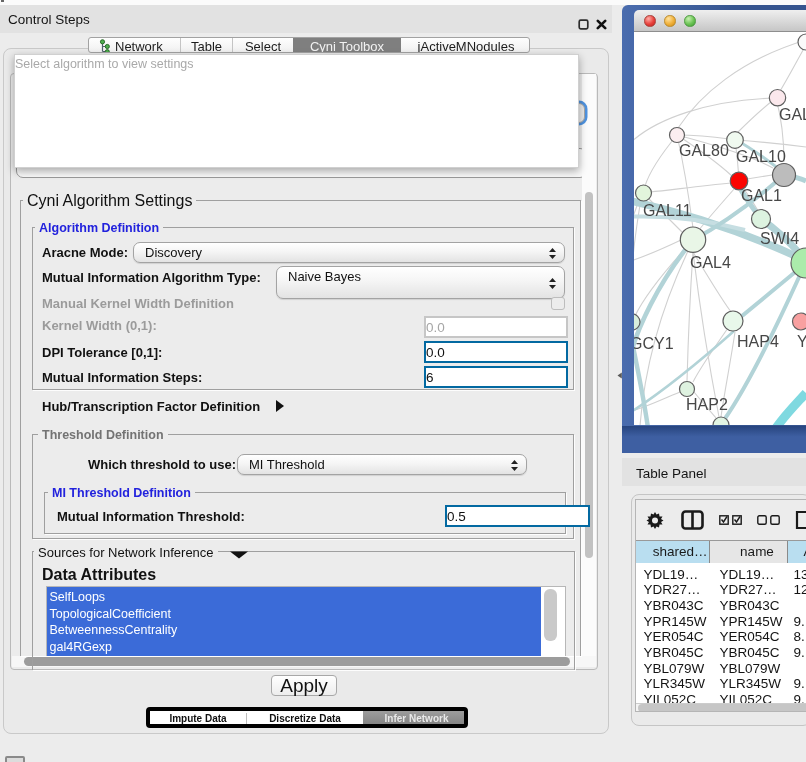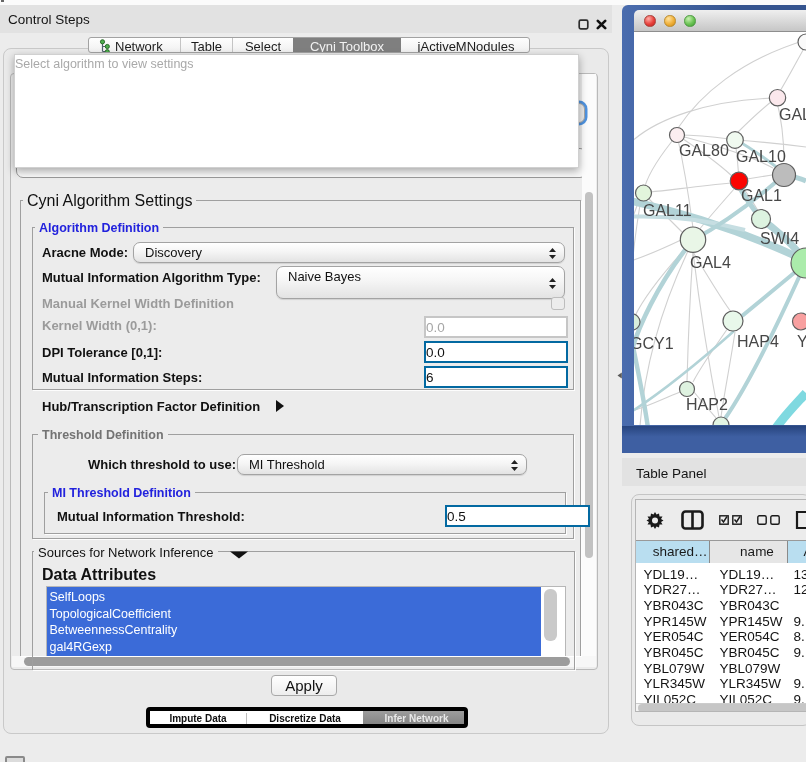--- a/index.html
+++ b/index.html
@@ -132,21 +132,21 @@
   </svg>
 
 <div class="abs bold" style="left:42px;top:566px;font-size:16px;color:#111;">Data Attributes</div>
 <div class="abs" style="left:46px;top:586px;width:520px;height:70px;background:#fff;border:1px solid #b7b7b7;border-bottom:none;overflow:hidden;">
   <div class="abs" style="left:0;top:0;width:494px;height:70px;background:#3b6bd8;color:#fff;">
     <div style="padding:2px 0 0 2.5px;line-height:16.6px;font-size:12.5px;">SelfLoops<br>TopologicalCoefficient<br>BetweennessCentrality<br>gal4RGexp</div>
   </div>
   <div class="abs" style="left:497px;top:2px;width:13px;height:52px;background:#c9c9c9;border-radius:6px;"></div>
 </div>
 
-<div class="abs" style="left:271px;top:675px;width:66px;height:21px;background:linear-gradient(#ffffff,#ededed);border:1px solid #a8a8a8;border-radius:4px;text-align:center;font-size:15px;color:#111;line-height:19px;">Apply</div>
+<div class="abs" style="left:271px;top:675px;width:66px;height:21px;background:linear-gradient(#ffffff,#ededed);border:1px solid #a8a8a8;border-radius:4px;text-align:center;font-size:19px;color:#111;line-height:19px;">Apply</div>
 
 <div class="abs" style="left:146px;top:707px;width:322px;height:21px;background:#fff;border:4px solid #000000;border-radius:4px;font-size:10px;overflow:hidden;">
   <div class="abs bold" style="left:0;top:2px;width:96px;text-align:center;color:#111;">Impute Data</div>
   <div class="abs" style="left:96px;top:2px;width:1px;height:15px;background:#bdbdbd;"></div>
   <div class="abs bold" style="left:97px;top:2px;width:116px;text-align:center;color:#111;">Discretize Data</div>
   <div class="abs" style="left:213px;top:0;width:107px;height:21px;background:linear-gradient(#9d9d9d,#767676);">
     <div class="abs bold" style="left:0;top:2px;width:107px;text-align:center;color:#e9e9e9;">Infer Network</div>
   </div>
 </div>
 

